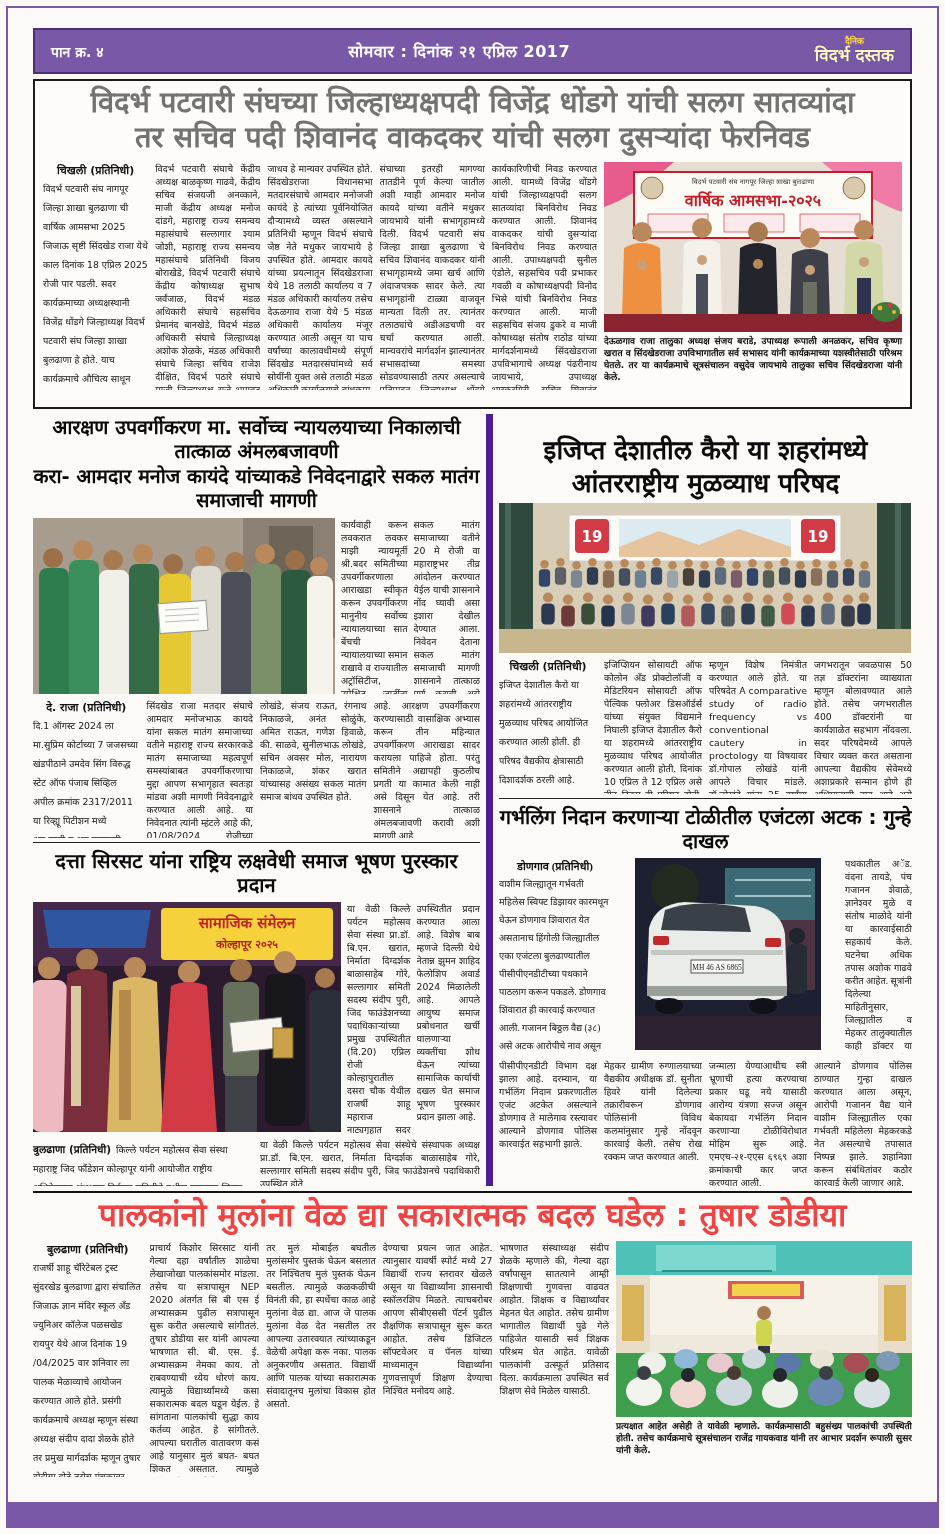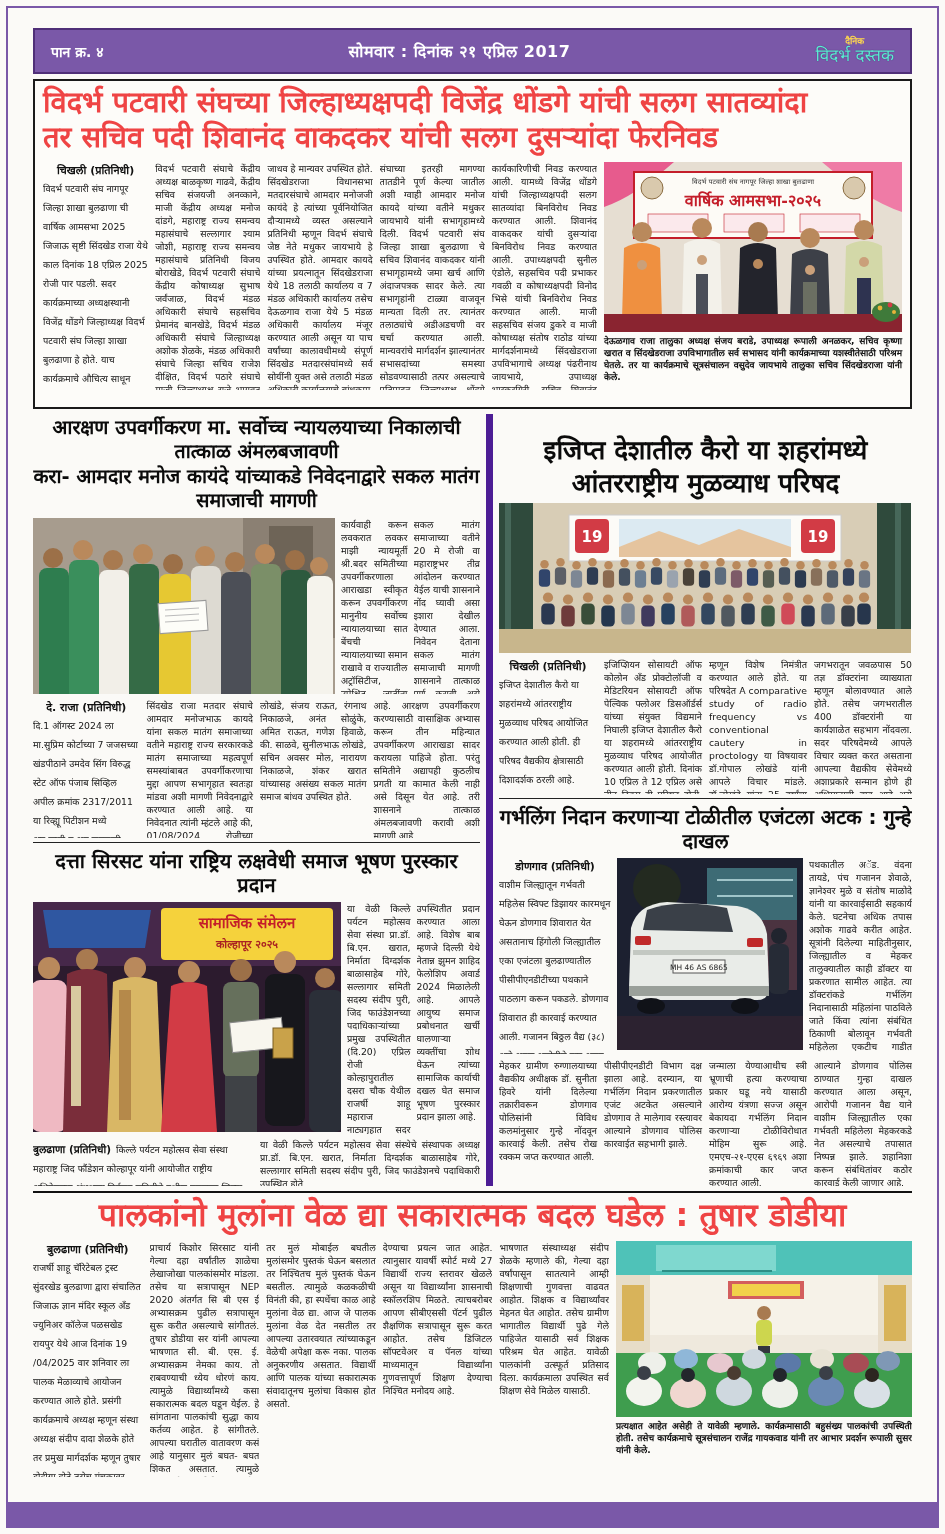--- a/index.html
+++ b/index.html
@@ -16,39 +16,39 @@
   .inner { position:absolute; top:28px; left:33px; width:879px; }
 
   
   .headerbar { height:46px; background:#7a58a8; border:2px solid #4f2f78;
     color:#fff; display:flex; align-items:center; justify-content:space-between;
     padding:0 16px; }
   .h-left { font-size:14px; font-weight:bold; }
   .h-center { font-size:16px; font-weight:bold; letter-spacing:.5px; }
   .masthead { text-align:center; line-height:1.05; }
   .masthead .m-small { color:#ffd84d; font-size:9px; font-weight:bold; }
-  .masthead .m-big { color:#5eead4; font-size:17px; font-weight:normal;
+  .masthead .m-big { color:#fef9c3; font-size:17px; font-weight:bold;
     text-shadow:0 0 1px #3a215c; }
 
   
   section { overflow:hidden; }
   .bt { font-size:9.3px; line-height:1.4; text-align:justify; color:#151515; }
   .dateline { font-weight:bold; font-size:11px; display:block; text-align:center; }
   .dateline-inline { font-weight:bold; font-size:10.5px; }
   .clip { overflow:hidden; }
   .cols { display:flex; gap:7px; }
   .cols > div { flex:1 1 0; }
   figure { margin:0; }
   figcaption { font-size:9px; line-height:1.35; text-align:justify; margin-top:3px; font-weight:bold;}
   svg { display:block; }
 
   
   .topbox { margin-top:5px; border:2px solid #1a1a1a; padding:4px 8px 6px; height:330px; background:#fdfcf9;}
-  .topbox h1 { font-size:29px; line-height:1.22; text-align:left; font-weight:bold;
-    color:#ef4444; margin-bottom:6px; }
+  .topbox h1 { font-size:29px; line-height:1.22; text-align:center; font-weight:bold;
+    color:#737373; margin-bottom:6px; }
   .toprow { display:flex; gap:7px; height:228px; }
   .toprow .tcol { flex:1 1 0; }
   .toprow .photoblock { flex:0 0 298px; }
 
   
   .midgrid { display:flex; margin-top:5px; height:772px; }
   .mid-left { width:460px; padding-right:6px; border-right:7px solid #4c1d95; }
   .mid-right { width:419px; padding-left:6px; }
   .subhead { font-weight:bold; text-align:center; color:#0b0b0b; }
   .matang-head { font-size:19.5px; line-height:1.25; margin:2px 0 4px; }
@@ -62,21 +62,21 @@
   .matang-row .scol { flex:1 1 0; }
   .matang-cols { margin-top:5px; height:178px; }
 
   .datta-row { display:flex; gap:6px; height:232px; }
   .datta-row figure { flex:0 0 308px; }
   .datta-row .scol { flex:1 1 0; }
   .datta-cols { margin-top:4px; height:86px; }
 
   .egypt-cols { margin-top:5px; height:176px; }
 
-  .garbha-row { display:flex; gap:6px; height:196px; }
+  .garbha-row { display:flex; gap:24px; height:196px;font-family:Liberation Serif, serif; }
   .garbha-row .gcol-l { flex:0 0 112px; }
   .garbha-row figure { flex:0 0 186px; }
   .garbha-row .gcol-r { flex:1 1 0; }
   .garbha-cols { margin-top:5px; height:150px; }
 
   
   .palak { margin-top:5px; border-top:2px solid #111; padding-top:4px; height:290px; }
   .palak h1 { font-size:32px; text-align:center; font-weight:bold; line-height:1.15;
     margin-bottom:7px; color:#ef4444; }
   .palak-row { display:flex; gap:7px; height:236px; }
@@ -417,22 +417,22 @@
                 <g>
                   <circle cx="162" cy="78" r="8" fill="#20242e"></circle>
                     <rect x="152" y="86" width="20" height="50" rx="6" fill="#262b36"></rect>
                 </g>
                 <rect x="0" y="158" width="186" height="34" fill="#2c2230"></rect>
               </svg>
             </figure>
             <div class="gcol-r clip bt">पथकातील अॅड. वंदना तायडे, पंच गजानन शेवाळे, ज्ञानेश्वर मुळे व संतोष माळोदे यांनी या कारवाईसाठी सहकार्य केले. घटनेचा अधिक तपास अशोक गाढवे करीत आहेत. सूत्रांनी दिलेल्या माहितीनुसार, जिल्ह्यातील व मेहकर तालुक्यातील काही डॉक्टर या प्रकरणात सामील आहेत. त्या डॉक्टरांकडे गर्भलिंग निदानासाठी महिलांना पाठविले जाते किंवा त्यांना संबंधित ठिकाणी बोलावून गर्भवती महिलेला एकटीच गाडीत बसवून घेतले जाते.</div>
           </div>
           <div class="cols garbha-cols clip">
+            <div class="bt">पीसीपीएनडीटी विभाग दक्ष झाला आहे. दरम्यान, या गर्भलिंग निदान प्रकरणातील एजंट अटकेत असल्याने डोणगाव ते मालेगाव रस्त्यावर आल्याने डोणगाव पोलिस कारवाईत सहभागी झाले.</div>
             <div class="bt">मेहकर ग्रामीण रुग्णालयाच्या वैद्यकीय अधीक्षक डॉ. सुनीता हिवरे यांनी दिलेल्या तक्रारीवरून डोणगाव पोलिसांनी विविध कलमांनुसार गुन्हे नोंदवून कारवाई केली. तसेच रोख रक्कम जप्त करण्यात आली.</div>
-            <div class="bt">पीसीपीएनडीटी विभाग दक्ष झाला आहे. दरम्यान, या गर्भलिंग निदान प्रकरणातील एजंट अटकेत असल्याने डोणगाव ते मालेगाव रस्त्यावर आल्याने डोणगाव पोलिस कारवाईत सहभागी झाले.</div>
             <div class="bt">जन्माला येण्याआधीच स्त्री भ्रूणाची हत्या करण्याचा प्रकार घडू नये यासाठी आरोग्य यंत्रणा सज्ज असून बेकायदा गर्भलिंग निदान करणाऱ्या टोळीविरोधात मोहिम सुरू आहे. एमएच-२१-एएस ६९६९ अशा क्रमांकाची कार जप्त करण्यात आली.</div>
             <div class="bt">आल्याने डोणगाव पोलिस ठाण्यात गुन्हा दाखल करण्यात आला असून, आरोपी गजानन वैद्य याने वाशीम जिल्ह्यातील एका गर्भवती महिलेला मेहकरकडे नेत असल्याचे तपासात निष्पन्न झाले. शहानिशा करून संबंधितांवर कठोर कारवाई केली जाणार आहे.</div>
           </div>
         </section>
       </div>
     </div>
 
     <section class="palak">
       <h1>पालकांनो मुलांना वेळ द्या सकारात्मक बदल घडेल : तुषार डोडीया</h1>
       <div class="palak-row">

